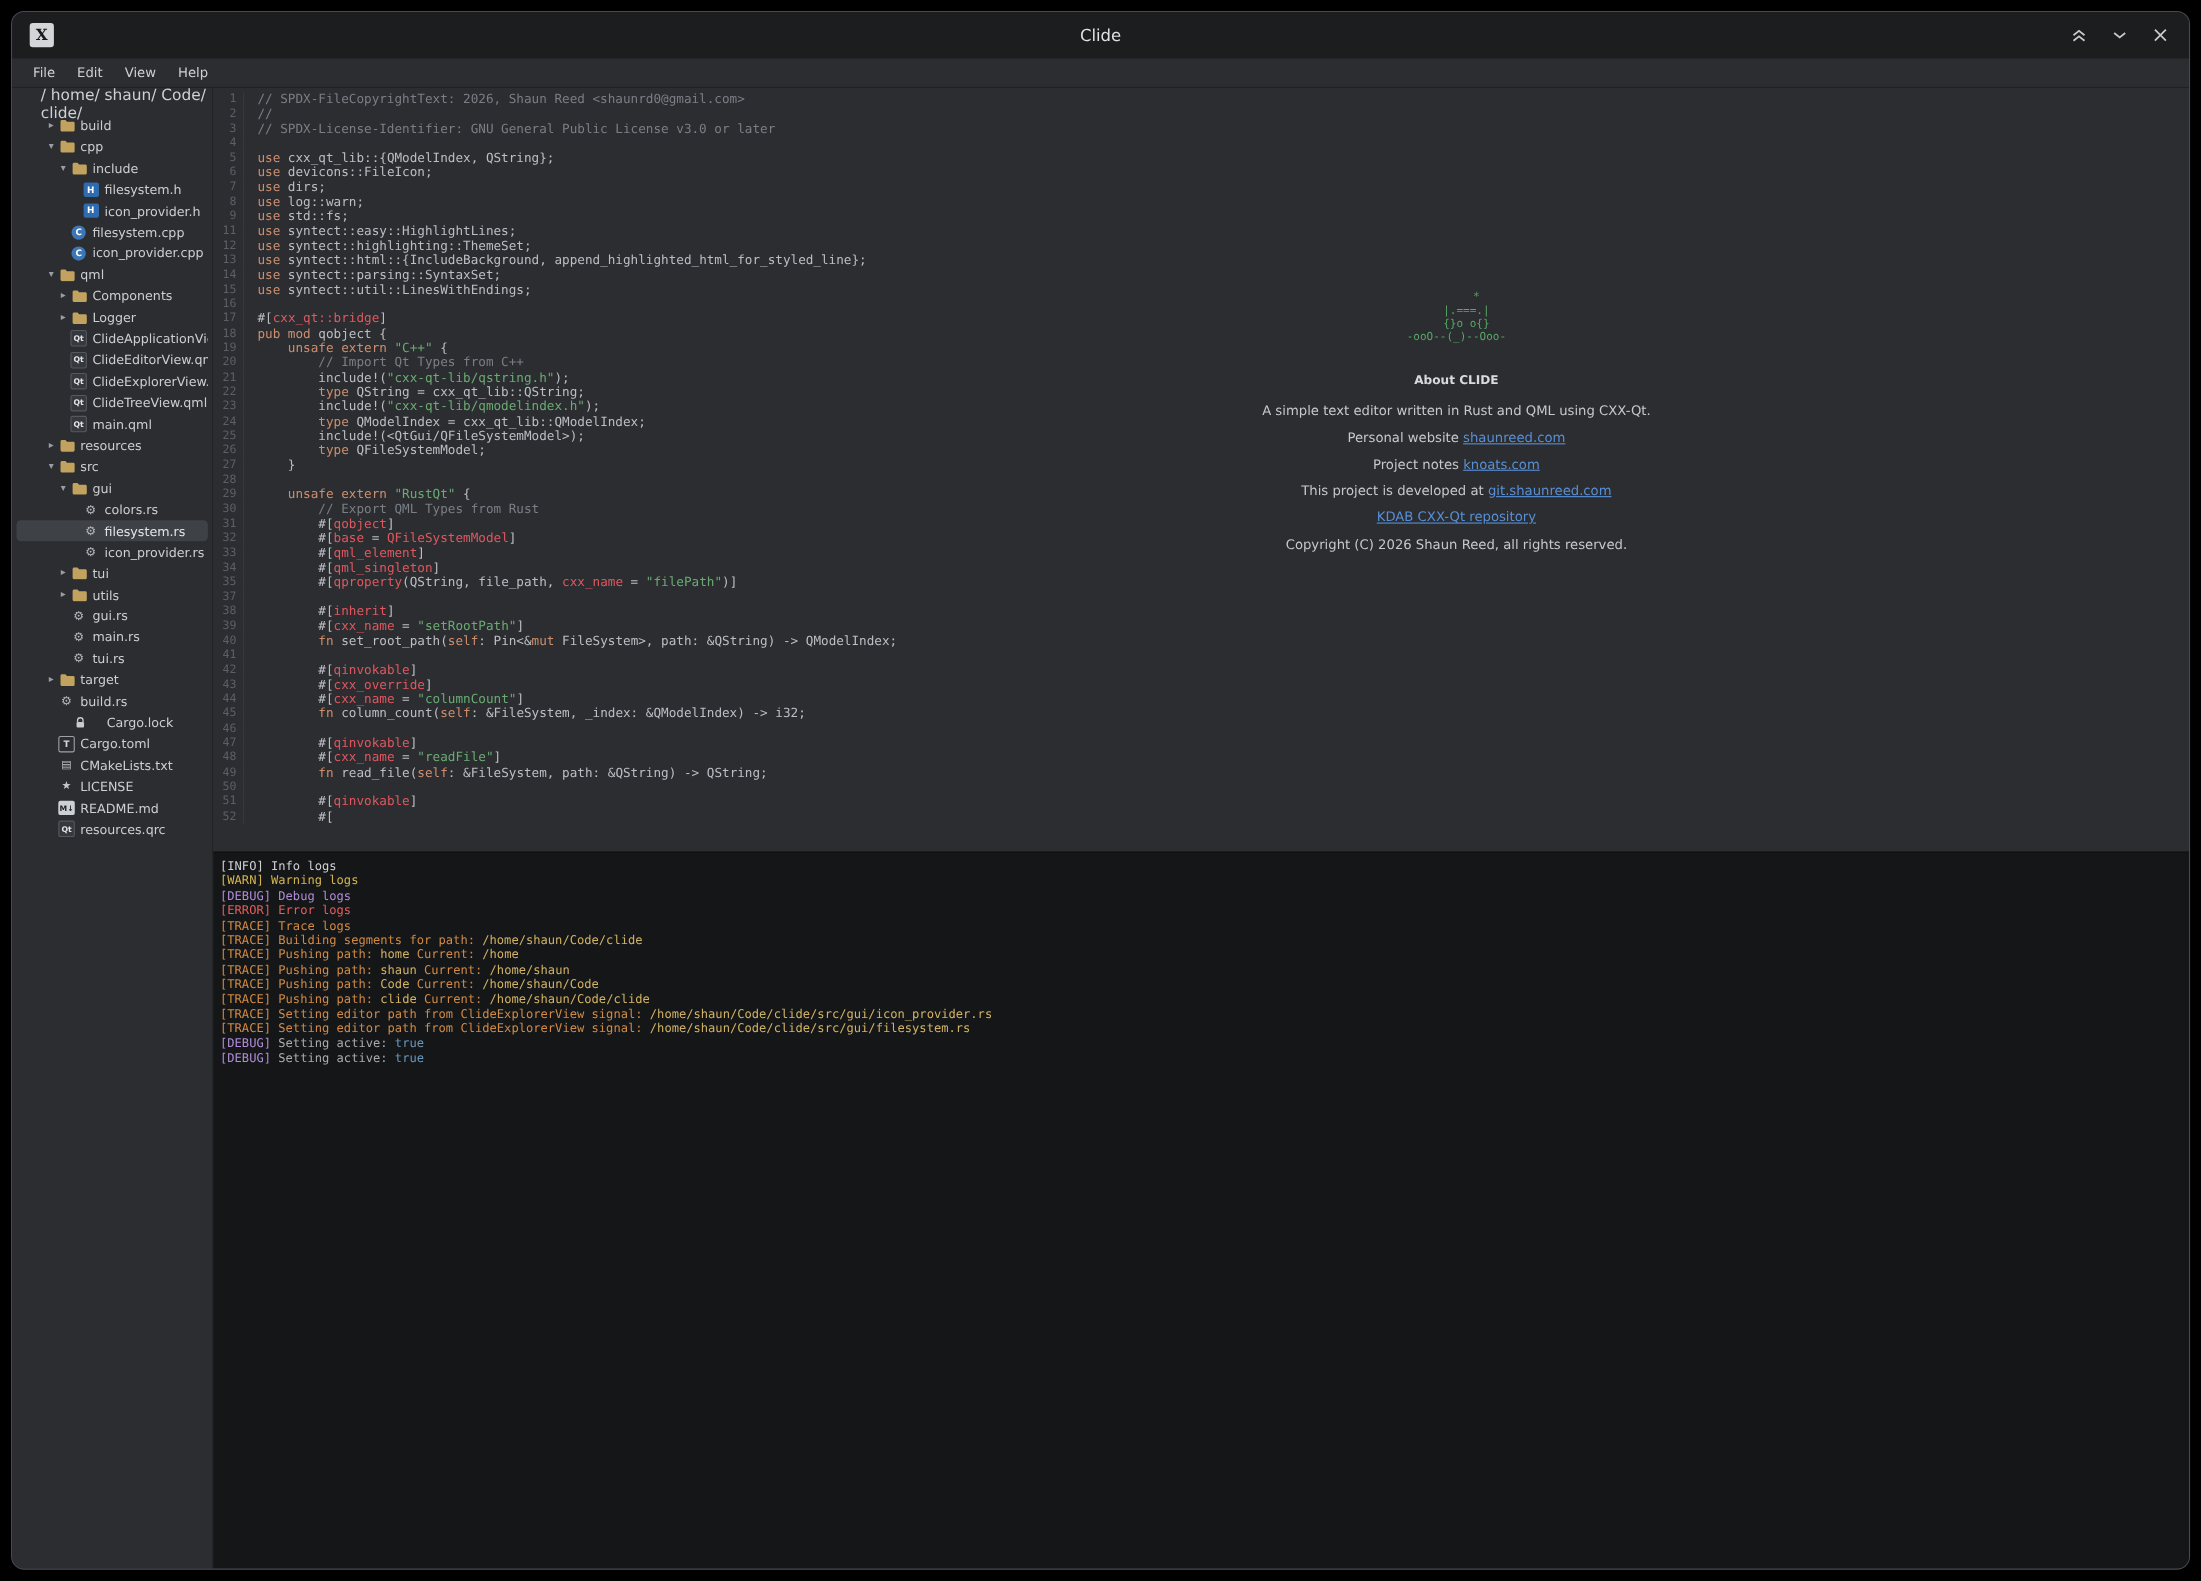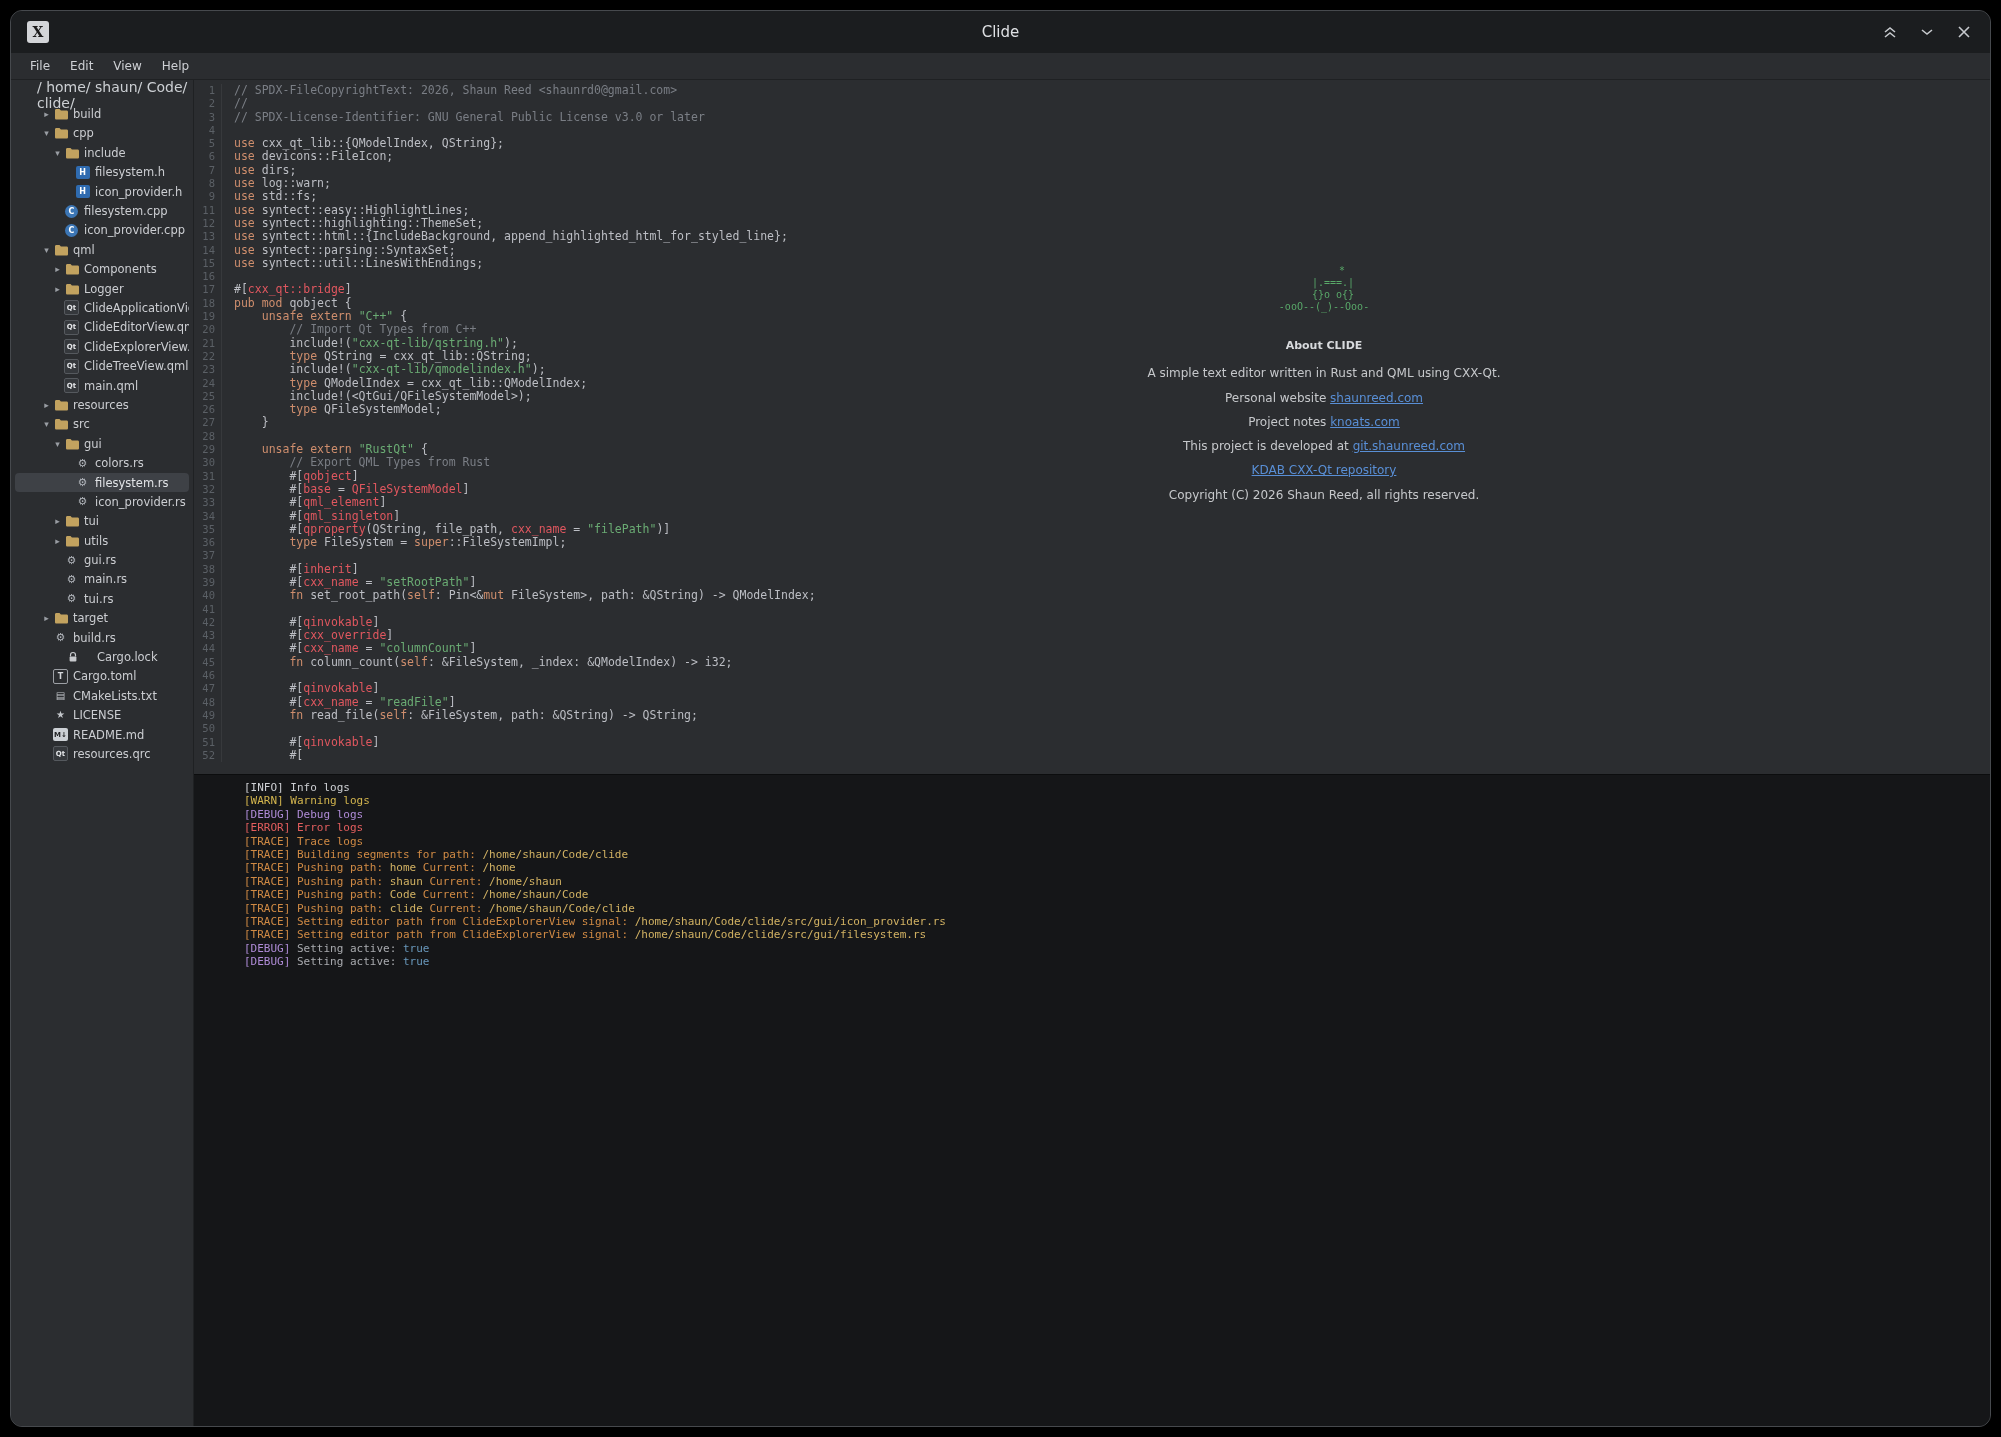--- a/index.html
+++ b/index.html
@@ -57,21 +57,21 @@
   .about{position:absolute;left:890px;top:185px;width:480px;text-align:center;color:#c6c8cb;
          font-family:"DejaVu Sans",sans-serif;font-size:12px;}
   .about pre{color:#59a869;font-family:"DejaVu Sans Mono",monospace;font-size:10px;line-height:12px;margin:0 0 26px;}
   .about h2{font-size:11px;font-weight:bold;color:#d8dadd;margin:0 0 15px;}
   .about p{margin:0 0 11px;}
   .about a{color:#598fd6;text-decoration:underline;}
 
   
   .console{flex:1;background:#151618;border-top:1px solid #0c0d0e;overflow:hidden;
            font-family:"DejaVu Sans Mono",monospace;font-size:11px;line-height:13.4px;padding:6px 6px;}
-  .lg-row{white-space:pre;height:13.4px;margin-left:44px;}
+  .lg-row{white-space:pre;height:13.4px;}
   .lg-info{color:#ced0d4;}
   .lg-warn{color:#d3b54e;}
   .lg-debug{color:#b08cd8;}
   .lg-error{color:#e35e5e;}
   .lg-trace{color:#d08a44;}
   .lg-path{color:#d2b263;}
   .lg-plain{color:#a9abaf;}
   .lg-bool{color:#6897bb;}
 </style>
 </head>
@@ -412,21 +412,20 @@
           <div class="code-row"><span class="ln">26</span><span class="code"><span class="tk-d">        </span><span class="tk-k">type </span><span class="tk-d">QFileSystemModel;</span></span></div>
           <div class="code-row"><span class="ln">27</span><span class="code"><span class="tk-d">    }</span></span></div>
           <div class="code-row"><span class="ln">28</span><span class="code"></span></div>
           <div class="code-row"><span class="ln">29</span><span class="code"><span class="tk-d">    </span><span class="tk-k">unsafe extern </span><span class="tk-s">"RustQt"</span><span class="tk-d"> {</span></span></div>
           <div class="code-row"><span class="ln">30</span><span class="code"><span class="tk-c">        // Export QML Types from Rust</span></span></div>
           <div class="code-row"><span class="ln">31</span><span class="code"><span class="tk-d">        #[</span><span class="tk-a">qobject</span><span class="tk-d">]</span></span></div>
           <div class="code-row"><span class="ln">32</span><span class="code"><span class="tk-d">        #[</span><span class="tk-a">base</span><span class="tk-d"> = </span><span class="tk-a">QFileSystemModel</span><span class="tk-d">]</span></span></div>
           <div class="code-row"><span class="ln">33</span><span class="code"><span class="tk-d">        #[</span><span class="tk-a">qml_element</span><span class="tk-d">]</span></span></div>
           <div class="code-row"><span class="ln">34</span><span class="code"><span class="tk-d">        #[</span><span class="tk-a">qml_singleton</span><span class="tk-d">]</span></span></div>
           <div class="code-row"><span class="ln">35</span><span class="code"><span class="tk-d">        #[</span><span class="tk-a">qproperty</span><span class="tk-d">(QString, file_path, </span><span class="tk-a">cxx_name</span><span class="tk-d"> = </span><span class="tk-s">"filePath"</span><span class="tk-d">)]</span></span></div>
-          <div class="code-row"><span class="ln">36</span><span class="code"><span class="tk-d">        </span><span class="tk-k">type </span><span class="tk-d">FileSystem = </span><span class="tk-k">super</span><span class="tk-d">::FileSystemImpl;</span></span></div>
           <div class="code-row"><span class="ln">37</span><span class="code"></span></div>
           <div class="code-row"><span class="ln">38</span><span class="code"><span class="tk-d">        #[</span><span class="tk-a">inherit</span><span class="tk-d">]</span></span></div>
           <div class="code-row"><span class="ln">39</span><span class="code"><span class="tk-d">        #[</span><span class="tk-a">cxx_name</span><span class="tk-d"> = </span><span class="tk-s">"setRootPath"</span><span class="tk-d">]</span></span></div>
           <div class="code-row"><span class="ln">40</span><span class="code"><span class="tk-d">        </span><span class="tk-k">fn </span><span class="tk-d">set_root_path(</span><span class="tk-k">self</span><span class="tk-d">: Pin&lt;&amp;</span><span class="tk-k">mut</span><span class="tk-d"> FileSystem&gt;, path: &amp;QString) -&gt; QModelIndex;</span></span></div>
           <div class="code-row"><span class="ln">41</span><span class="code"></span></div>
           <div class="code-row"><span class="ln">42</span><span class="code"><span class="tk-d">        #[</span><span class="tk-a">qinvokable</span><span class="tk-d">]</span></span></div>
           <div class="code-row"><span class="ln">43</span><span class="code"><span class="tk-d">        #[</span><span class="tk-a">cxx_override</span><span class="tk-d">]</span></span></div>
           <div class="code-row"><span class="ln">44</span><span class="code"><span class="tk-d">        #[</span><span class="tk-a">cxx_name</span><span class="tk-d"> = </span><span class="tk-s">"columnCount"</span><span class="tk-d">]</span></span></div>
           <div class="code-row"><span class="ln">45</span><span class="code"><span class="tk-d">        </span><span class="tk-k">fn </span><span class="tk-d">column_count(</span><span class="tk-k">self</span><span class="tk-d">: &amp;FileSystem, _index: &amp;QModelIndex) -&gt; i32;</span></span></div>
           <div class="code-row"><span class="ln">46</span><span class="code"></span></div>

